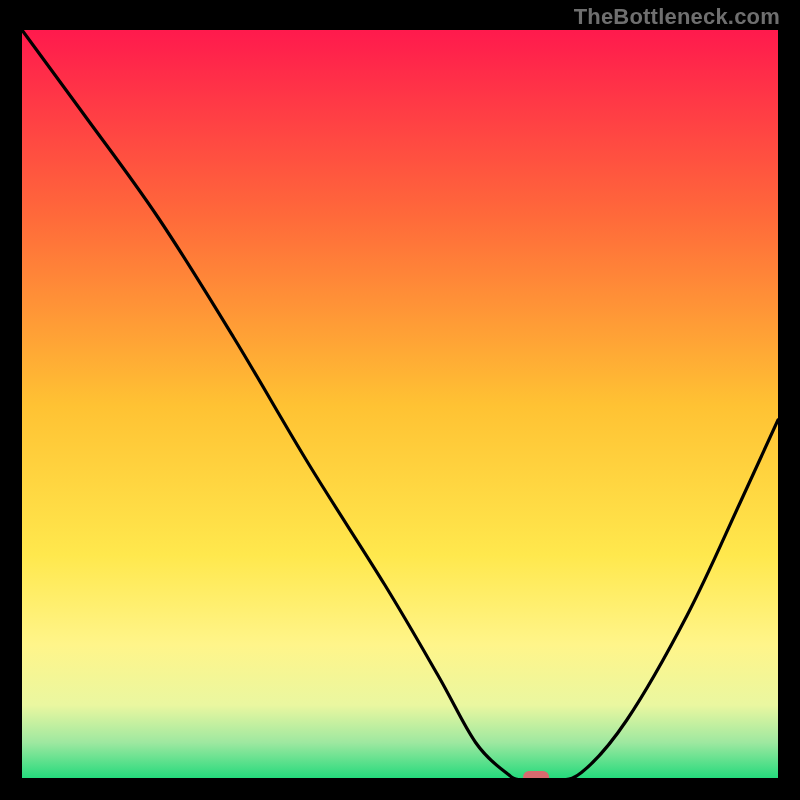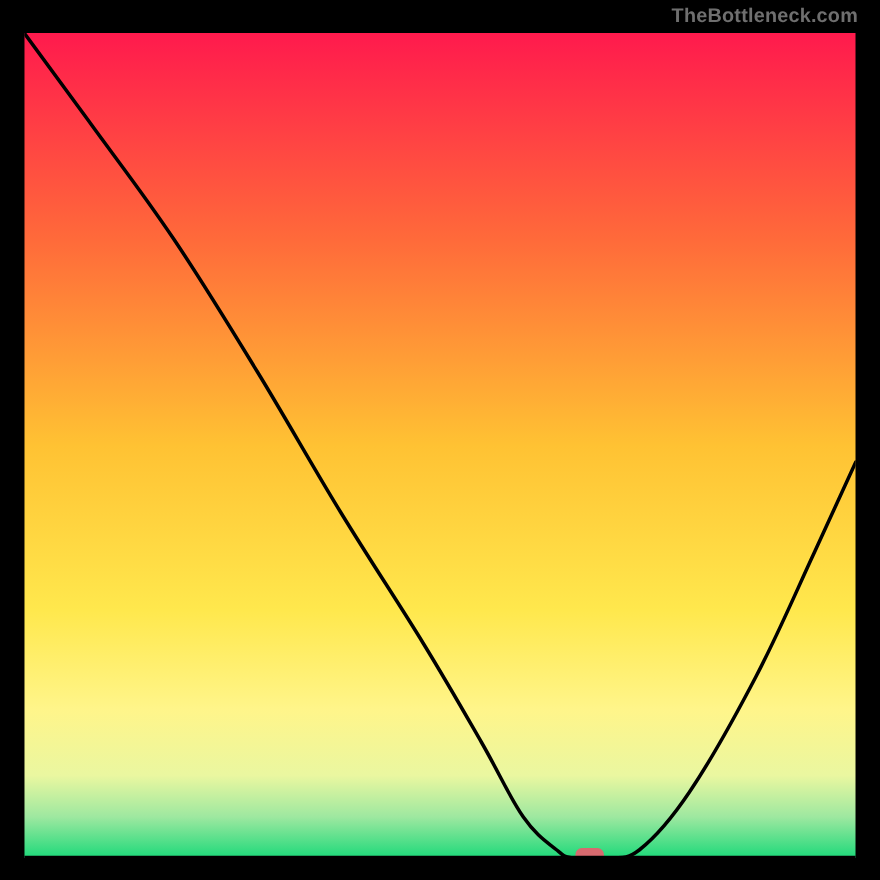--- a/index.html
+++ b/index.html
@@ -15,21 +15,21 @@
     width: 800px;
     height: 800px;
     background: #000;
   }
   .watermark {
     position: absolute;
     top: 4px;
     right: 20px;
     color: #6f6f6f;
     font-family: Arial, Helvetica, sans-serif;
-    font-size: 18px;
+    font-size: 22px;
     font-weight: 600;
     letter-spacing: 0.2px;
     z-index: 5;
   }
   .plot {
     position: absolute;
     left: 22px;
     top: 30px;
     width: 756px;
     height: 750px;

